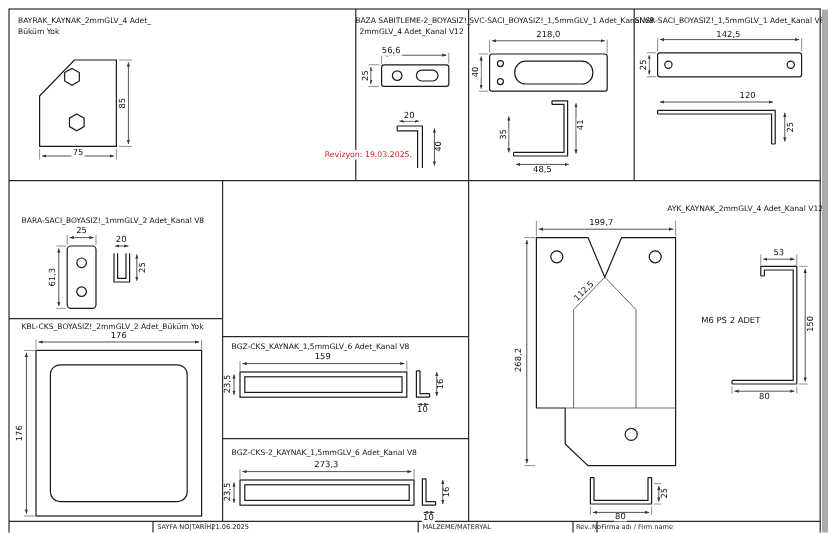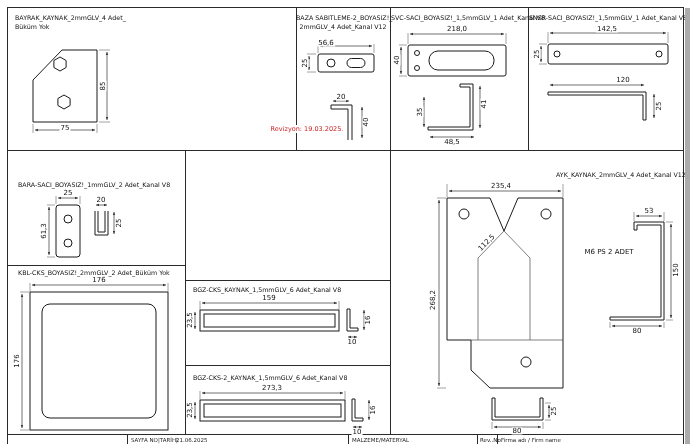--- a/index.html
+++ b/index.html
@@ -256,24 +256,24 @@
   <span class="lbl" style="left:269px;top:298px">159</span>
   <span class="lbl v" style="left:190px;top:320px">23,5</span>
   <span class="lbl v" style="left:368px;top:320px">16</span>
   <span class="lbl" style="left:352px;top:342px">10</span>
 
   <span class="lbl" style="left:272px;top:388px">273,3</span>
   <span class="lbl v" style="left:190px;top:410px">23,5</span>
   <span class="lbl v" style="left:373px;top:410px">16</span>
   <span class="lbl" style="left:357px;top:432px">10</span>
 
-  <span class="lbl" style="left:501px;top:186px">235,4</span>
+  <span class="lbl" style="left:501px;top:186px">199,7</span>
   <span class="lbl v" style="left:433px;top:300px">268,2</span>
   <span class="lbl a45" style="left:487px;top:243px">112,5</span>
-  <span class="lbl" style="left:609px;top:252px">M6 PS 2 ADET</span>
+  <span class="lbl" style="left:609px;top:268px">M6 PS 2 ADET</span>
   <span class="lbl" style="left:649px;top:211px">53</span>
   <span class="lbl v" style="left:676px;top:270px">150</span>
   <span class="lbl" style="left:637px;top:331px">80</span>
   <span class="lbl" style="left:517px;top:431px">80</span>
   <span class="lbl v" style="left:554px;top:411px">25</span>
 
   <span class="tb" style="left:131px;top:437px">SAYFA NO|TARİH|</span>
   <span class="tb" style="left:176px;top:437px">21.06.2025</span>
   <span class="tb" style="left:352px;top:437px">MALZEME/MATERYAL</span>
   <span class="tb" style="left:480px;top:437px">Rev..No</span>

